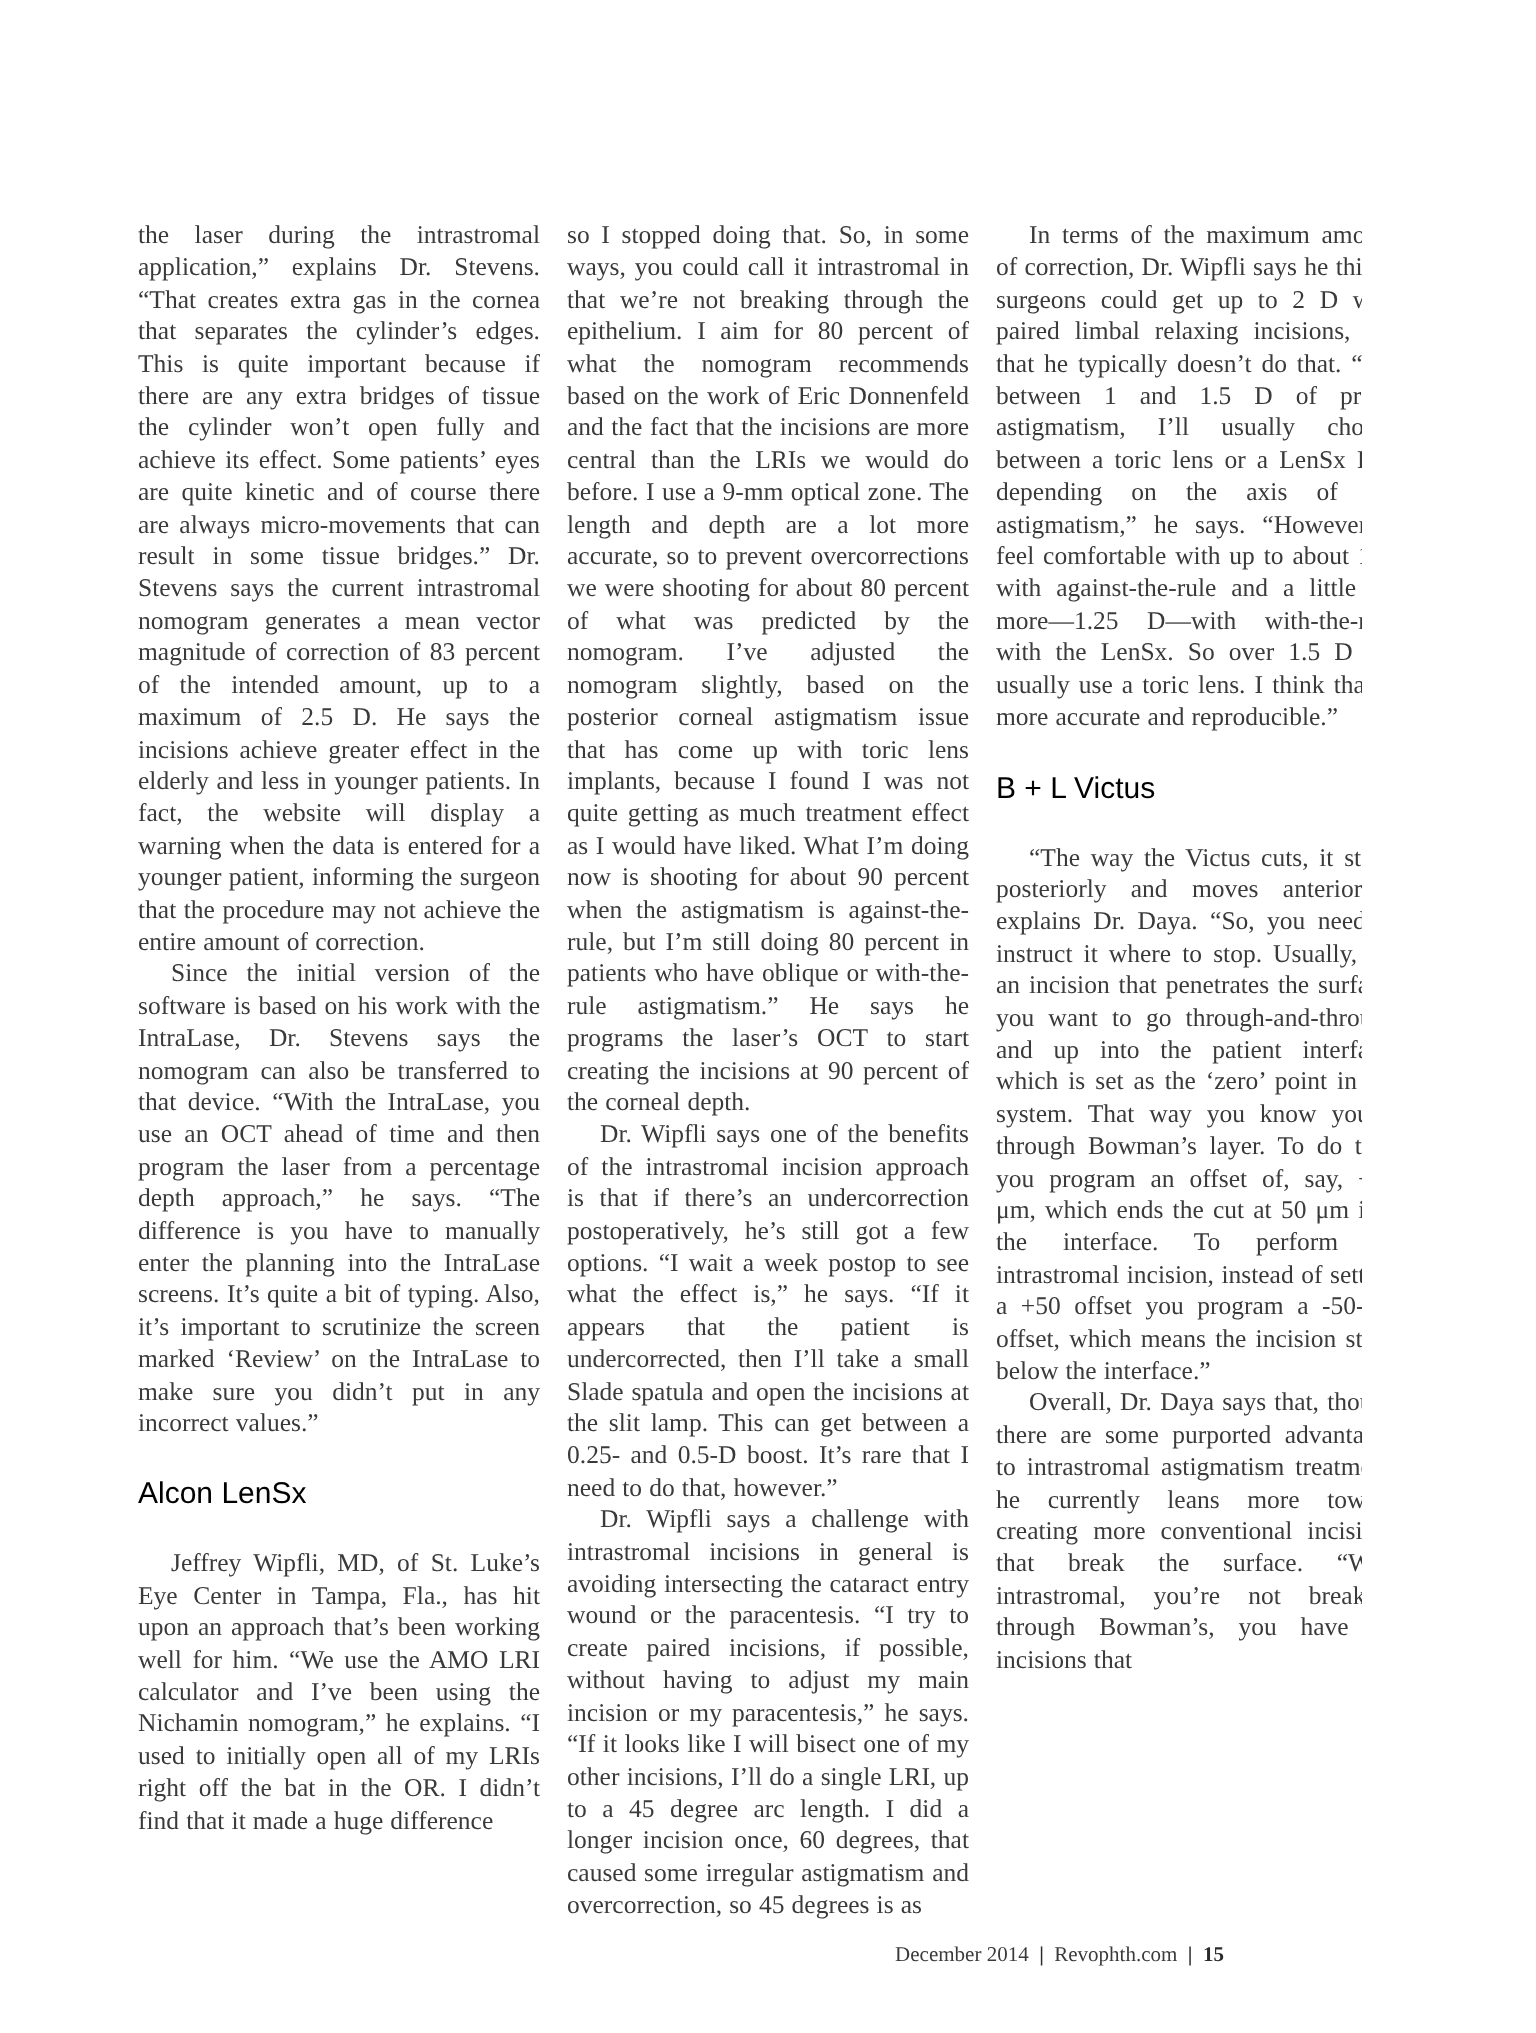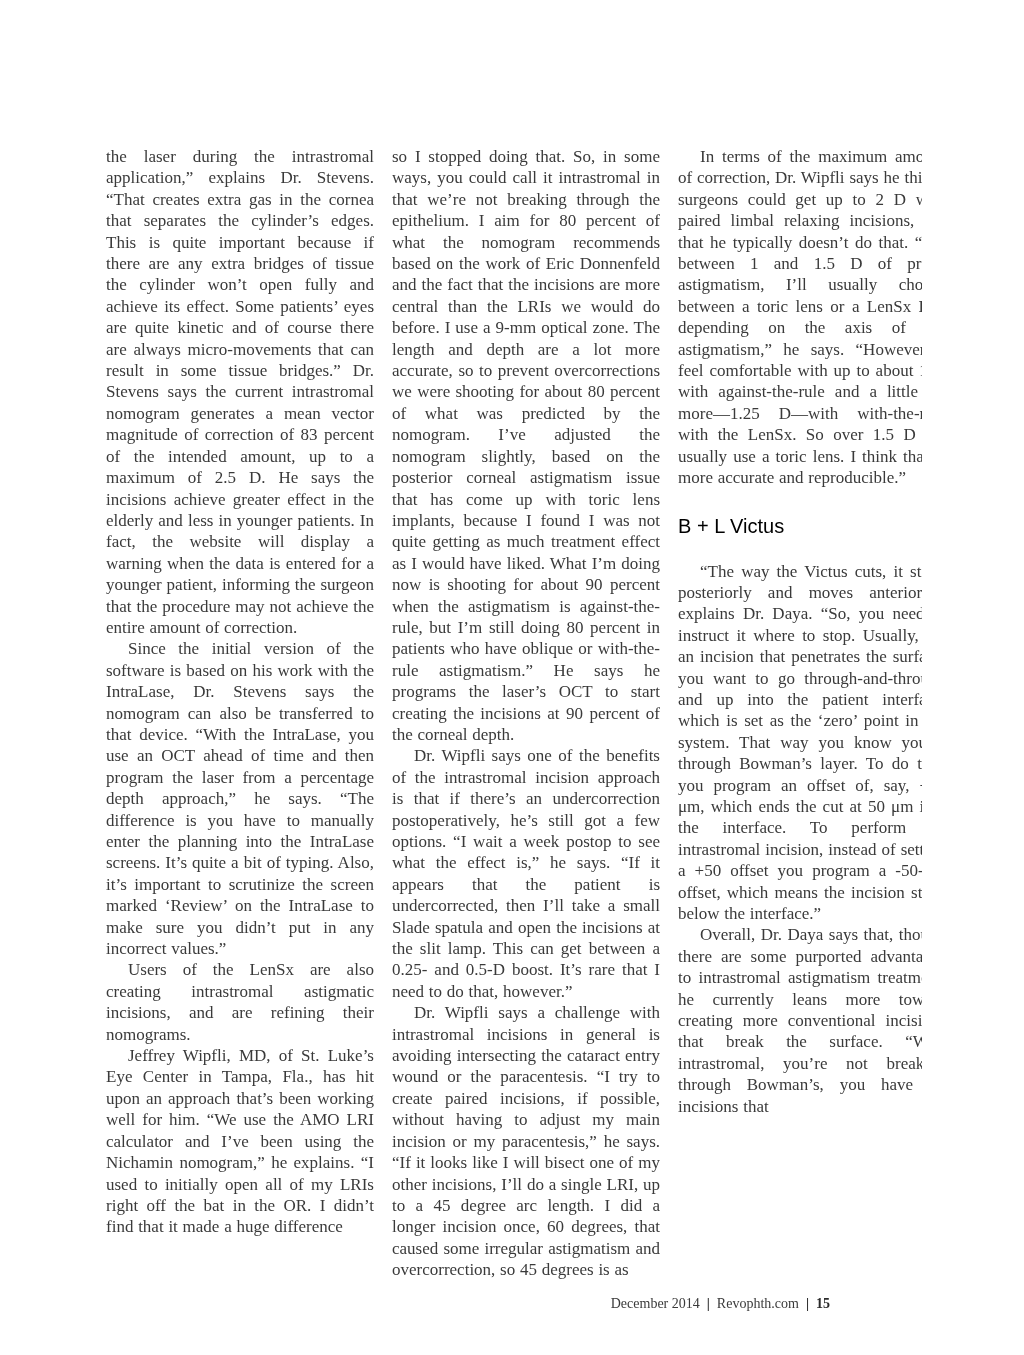--- a/index.html
+++ b/index.html
@@ -6,21 +6,20 @@
     margin: 0;
     padding: 0;
     background: #ffffff;
   }
   .page {
     position: relative;
     width: 908px;
     height: 1355px;
     background: #ffffff;
     overflow: hidden;
-    margin-left: 14px;
   }
   .content {
     position: absolute;
     left: 92px;
     top: 146px;
     width: 841px;
     display: flex;
     gap: 18px;
   }
   .col {
@@ -73,21 +72,21 @@
 </head>
 <body>
 
 <div class="page">
 
   <div class="content">
 
     <div class="col">
       <p class="no-indent">the laser during the intrastromal application,” explains Dr. Stevens. “That creates extra gas in the cornea that separates the cylinder’s edges. This is quite important because if there are any extra bridges of tissue the cylinder won’t open fully and achieve its effect. Some patients’ eyes are quite kinetic and of course there are always micro-movements that can result in some tissue bridges.” Dr. Stevens says the current intrastromal nomogram generates a mean vector magnitude of correction of 83 percent of the intended amount, up to a maximum of 2.5 D. He says the incisions achieve greater effect in the elderly and less in younger patients. In fact, the website will display a warning when the data is entered for a younger patient, informing the surgeon that the procedure may not achieve the entire amount of correction.</p>
       <p>Since the initial version of the software is based on his work with the IntraLase, Dr. Stevens says the nomogram can also be transferred to that device. “With the IntraLase, you use an OCT ahead of time and then program the laser from a percentage depth approach,” he says. “The difference is you have to manually enter the planning into the IntraLase screens. It’s quite a bit of typing. Also, it’s important to scrutinize the screen marked ‘Review’ on the IntraLase to make sure you didn’t put in any incorrect values.”</p>
-      <p>Users of the LenSx are also creating intrastromal astigmatic incisions, and are refining their nomograms.</p>
+      <h2>Alcon LenSx</h2>
       <p>Jeffrey Wipfli, MD, of St. Luke’s Eye Center in Tampa, Fla., has hit upon an approach that’s been working well for him. “We use the AMO LRI calculator and I’ve been using the Nichamin nomogram,” he explains. “I used to initially open all of my LRIs right off the bat in the OR. I didn’t find that it made a huge difference</p>
     </div>
 
     <div class="col">
       <p class="no-indent">so I stopped doing that. So, in some ways, you could call it intrastromal in that we’re not breaking through the epithelium. I aim for 80 percent of what the nomogram recommends based on the work of Eric Donnenfeld and the fact that the incisions are more central than the LRIs we would do before. I use a 9-mm optical zone. The length and depth are a lot more accurate, so to prevent overcorrections we were shooting for about 80 percent of what was predicted by the nomogram. I’ve adjusted the nomogram slightly, based on the posterior corneal astigmatism issue that has come up with toric lens implants, because I found I was not quite getting as much treatment effect as I would have liked. What I’m doing now is shooting for about 90 percent when the astigmatism is against-the-rule, but I’m still doing 80 percent in patients who have oblique or with-the-rule astigmatism.” He says he programs the laser’s OCT to start creating the incisions at 90 percent of the corneal depth.</p>
       <p>Dr. Wipfli says one of the benefits of the intrastromal incision approach is that if there’s an undercorrection postoperatively, he’s still got a few options. “I wait a week postop to see what the effect is,” he says. “If it appears that the patient is undercorrected, then I’ll take a small Slade spatula and open the incisions at the slit lamp. This can get between a 0.25- and 0.5-D boost. It’s rare that I need to do that, however.”</p>
       <p>Dr. Wipfli says a challenge with intrastromal incisions in general is avoiding intersecting the cataract entry wound or the paracentesis. “I try to create paired incisions, if possible, without having to adjust my main incision or my paracentesis,” he says. “If it looks like I will bisect one of my other incisions, I’ll do a single LRI, up to a 45 degree arc length. I did a longer incision once, 60 degrees, that caused some irregular astigmatism and overcorrection, so 45 degrees is as</p>
     </div>
 
     <div class="col">

